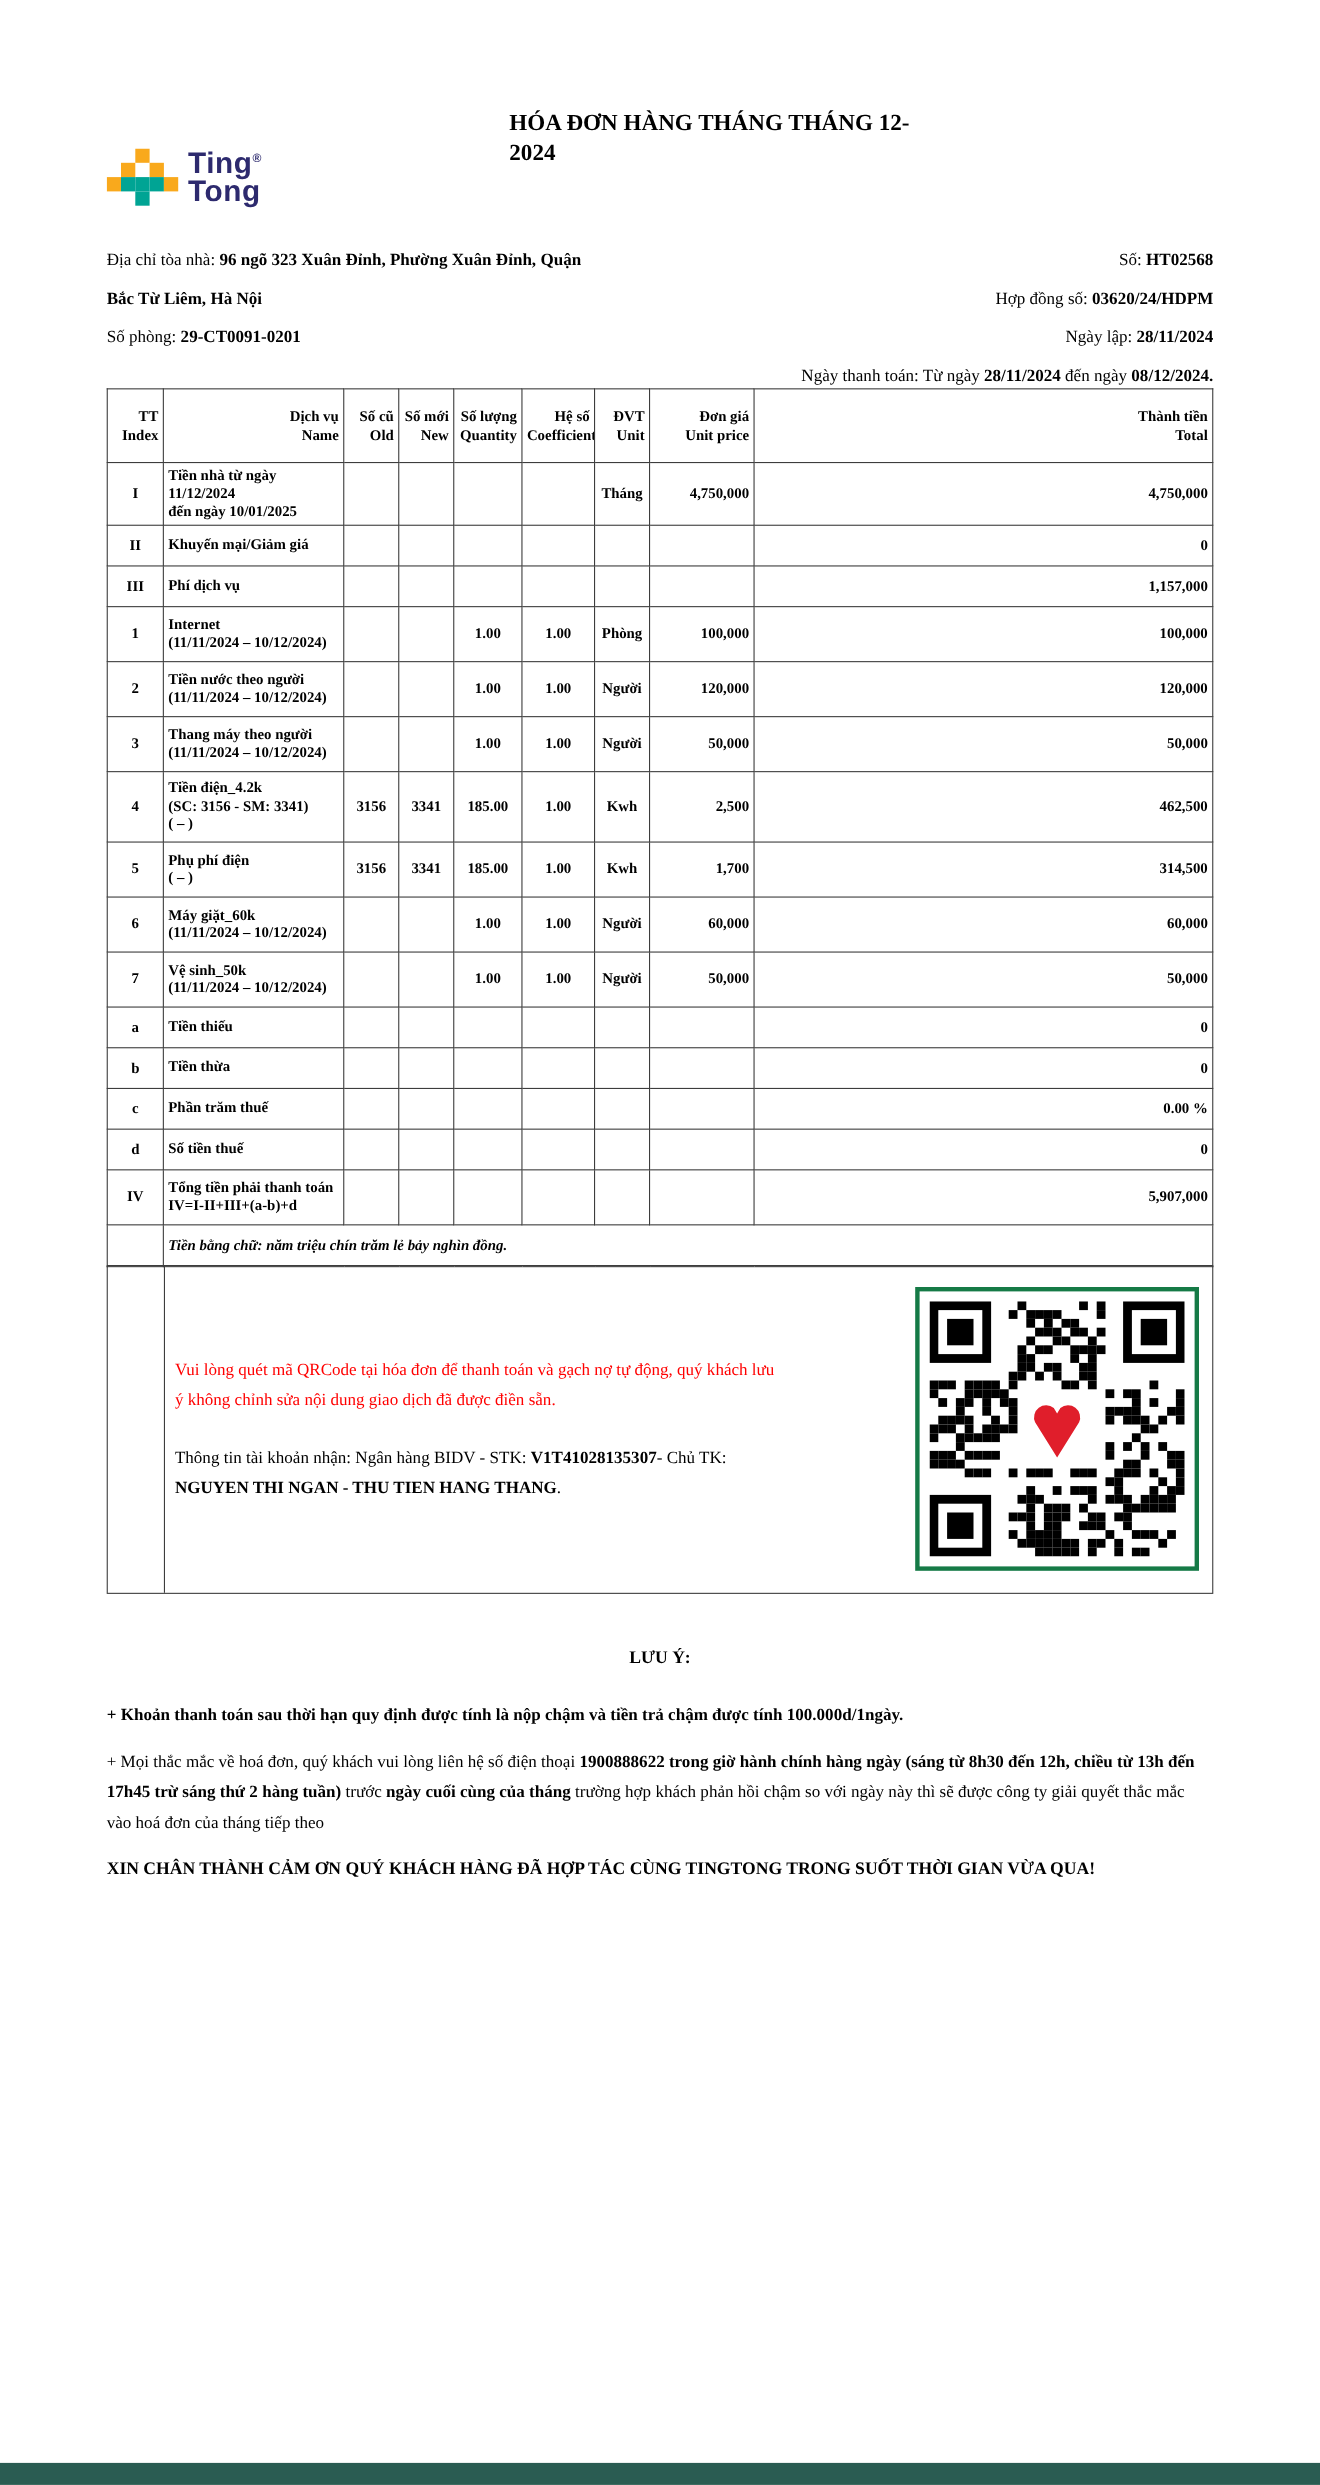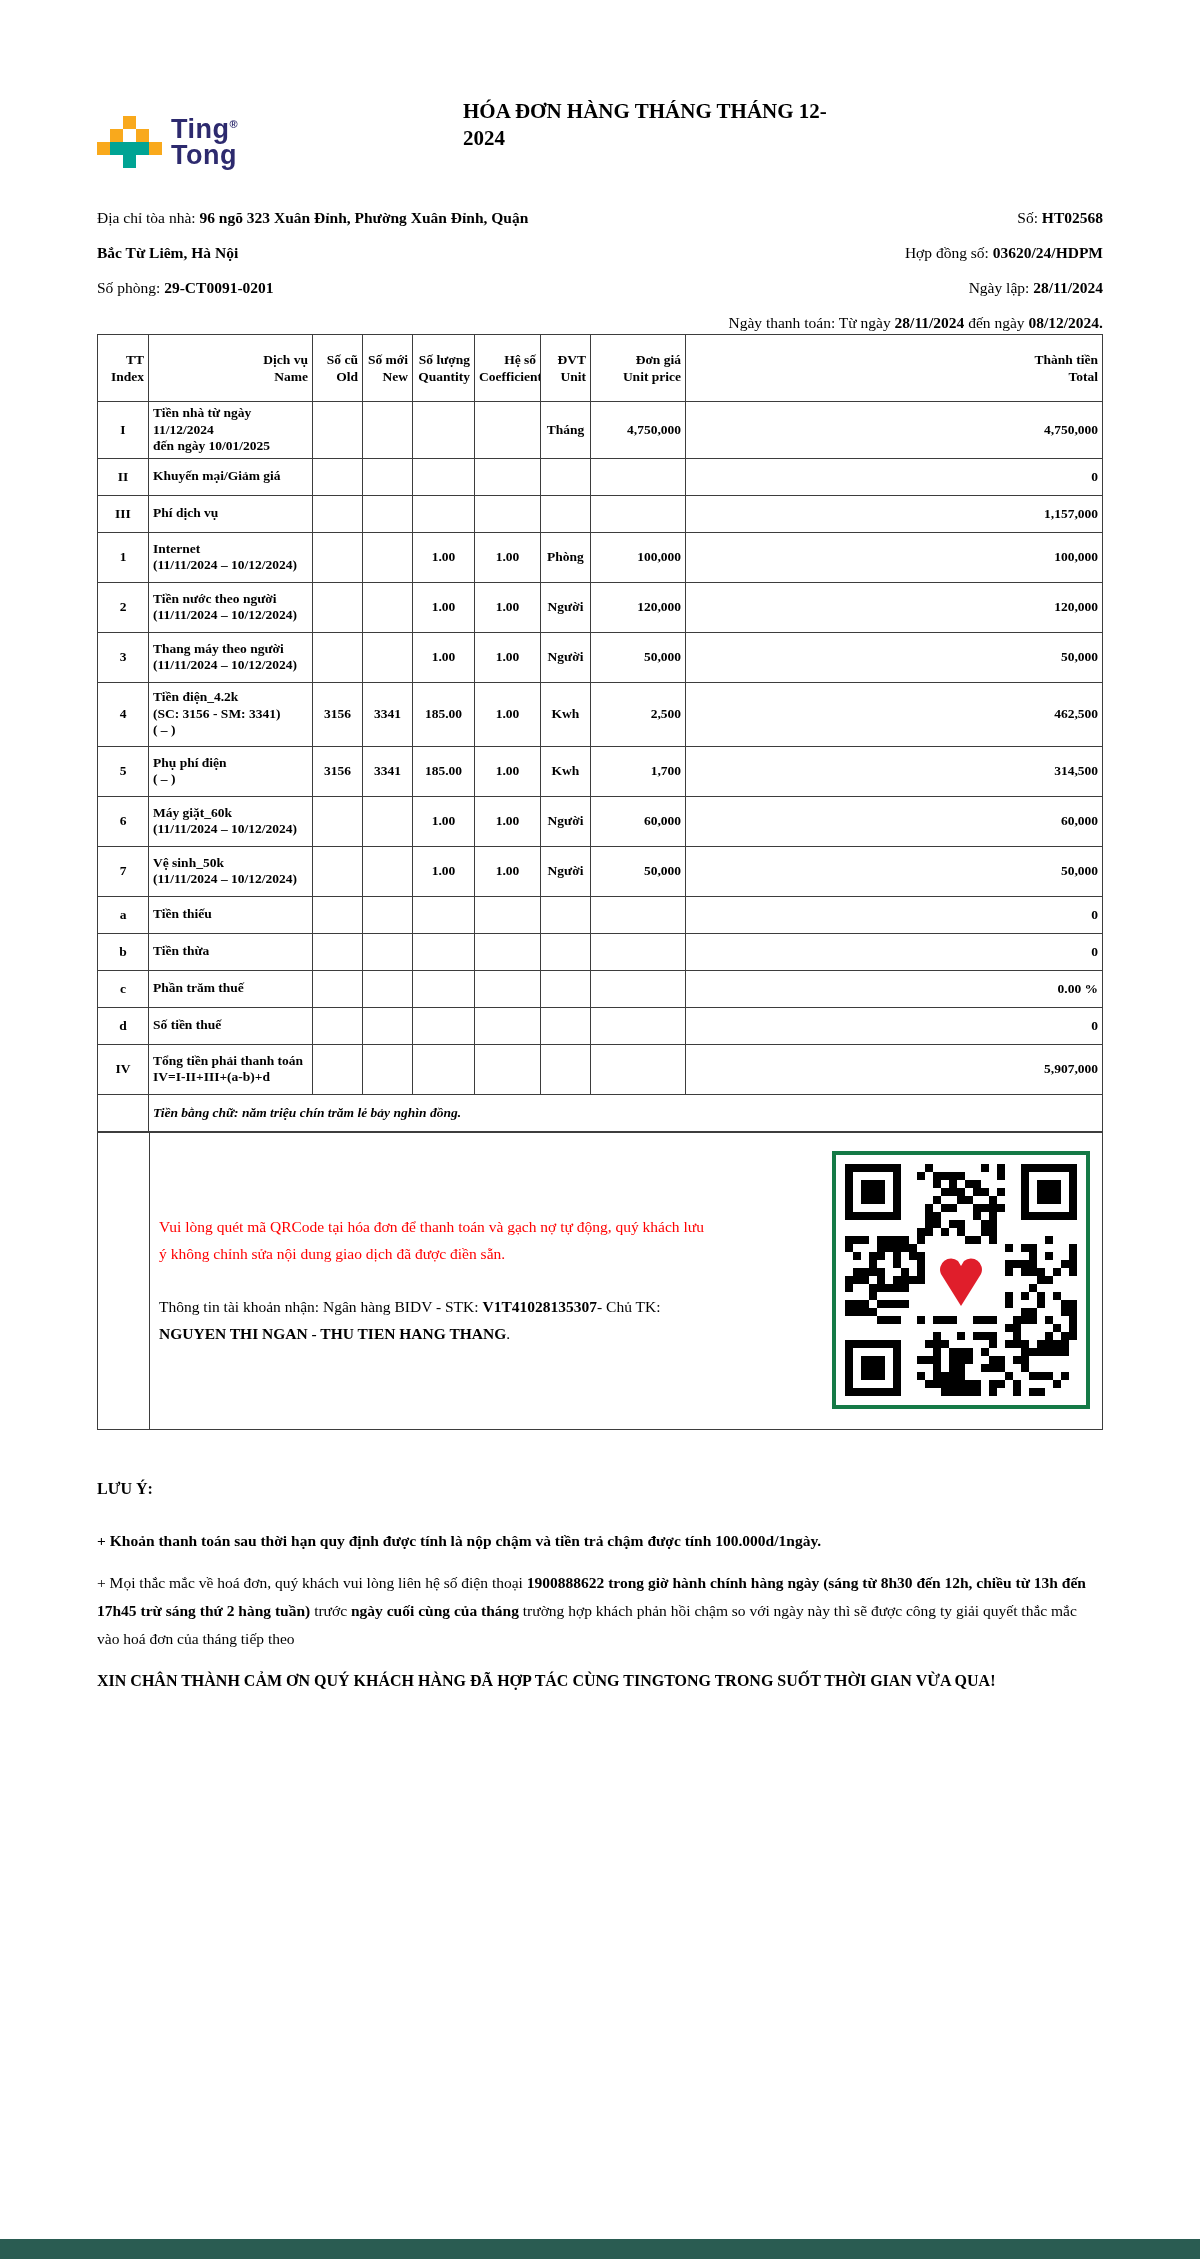--- a/index.html
+++ b/index.html
@@ -2,21 +2,21 @@
 <html><head>
 <meta charset="utf-8">
 <style>
   html,body{margin:0;padding:0;background:#fff;}
   .page{position:relative;width:1200px;height:2259px;background:#ffffff;overflow:hidden;
         font-family:"Liberation Serif",serif;color:#000;}
   .content{margin:0 97px;}
 
   
   .header-row{display:flex;justify-content:space-between;padding-top:95px;}
-  .logo{margin-top:21px;display:flex;align-items:flex-start;gap:8px;}
+  .logo{margin-top:40px;display:flex;align-items:flex-start;gap:8px;}
   .logo-icon{display:block;}
   .logo-text{font-family:"Liberation Sans",sans-serif;font-weight:bold;font-size:27px;
              line-height:26px;color:#2d2a6e;letter-spacing:.5px;}
   .logo-text sup{font-size:11px;line-height:0;}
   .doc-title{width:640px;text-align:left;font-weight:bold;font-size:21px;line-height:27px;margin-top:3px;}
 
   
   .info-row{display:flex;justify-content:space-between;margin-top:31px;font-size:15.5px;line-height:35px;}
   .info-left{width:475px;}
   .info-right{text-align:right;flex:1;}
@@ -40,21 +40,21 @@
   .qr-left-strip{width:51px;border-right:1.6px solid #3d3d3d;flex:none;}
   .qr-main{flex:1;display:flex;align-items:center;justify-content:space-between;padding:10px 8px 10px 9px;}
   .qr-texts{width:545px;font-size:15.5px;line-height:27px;}
   .notice-red{color:#ff0000;}
   .account{margin-top:26px;}
   .qr-frame{border:4px solid #157a46;background:#fff;padding:9px;margin-right:4px;flex:none;line-height:0;}
 
   
   .notes{margin-top:45px;font-size:15.5px;}
   .notes p{margin:0 0 14px 0;line-height:28px;}
-  .notes .head{font-weight:bold;font-size:16px;margin-bottom:24px;}
+  .notes .head{font-weight:bold;font-size:16px;margin-bottom:24px;text-align:center;}
   .note-bold{font-weight:bold;}
   .thanks{font-weight:bold;font-size:16px;line-height:29px;margin-top:20px;}
 
   
   .footer-bar{position:absolute;left:0;bottom:0;width:100%;height:20px;background:#2a5c52;}
 </style>
 </head>
 <body>
 
 <div class="page">

